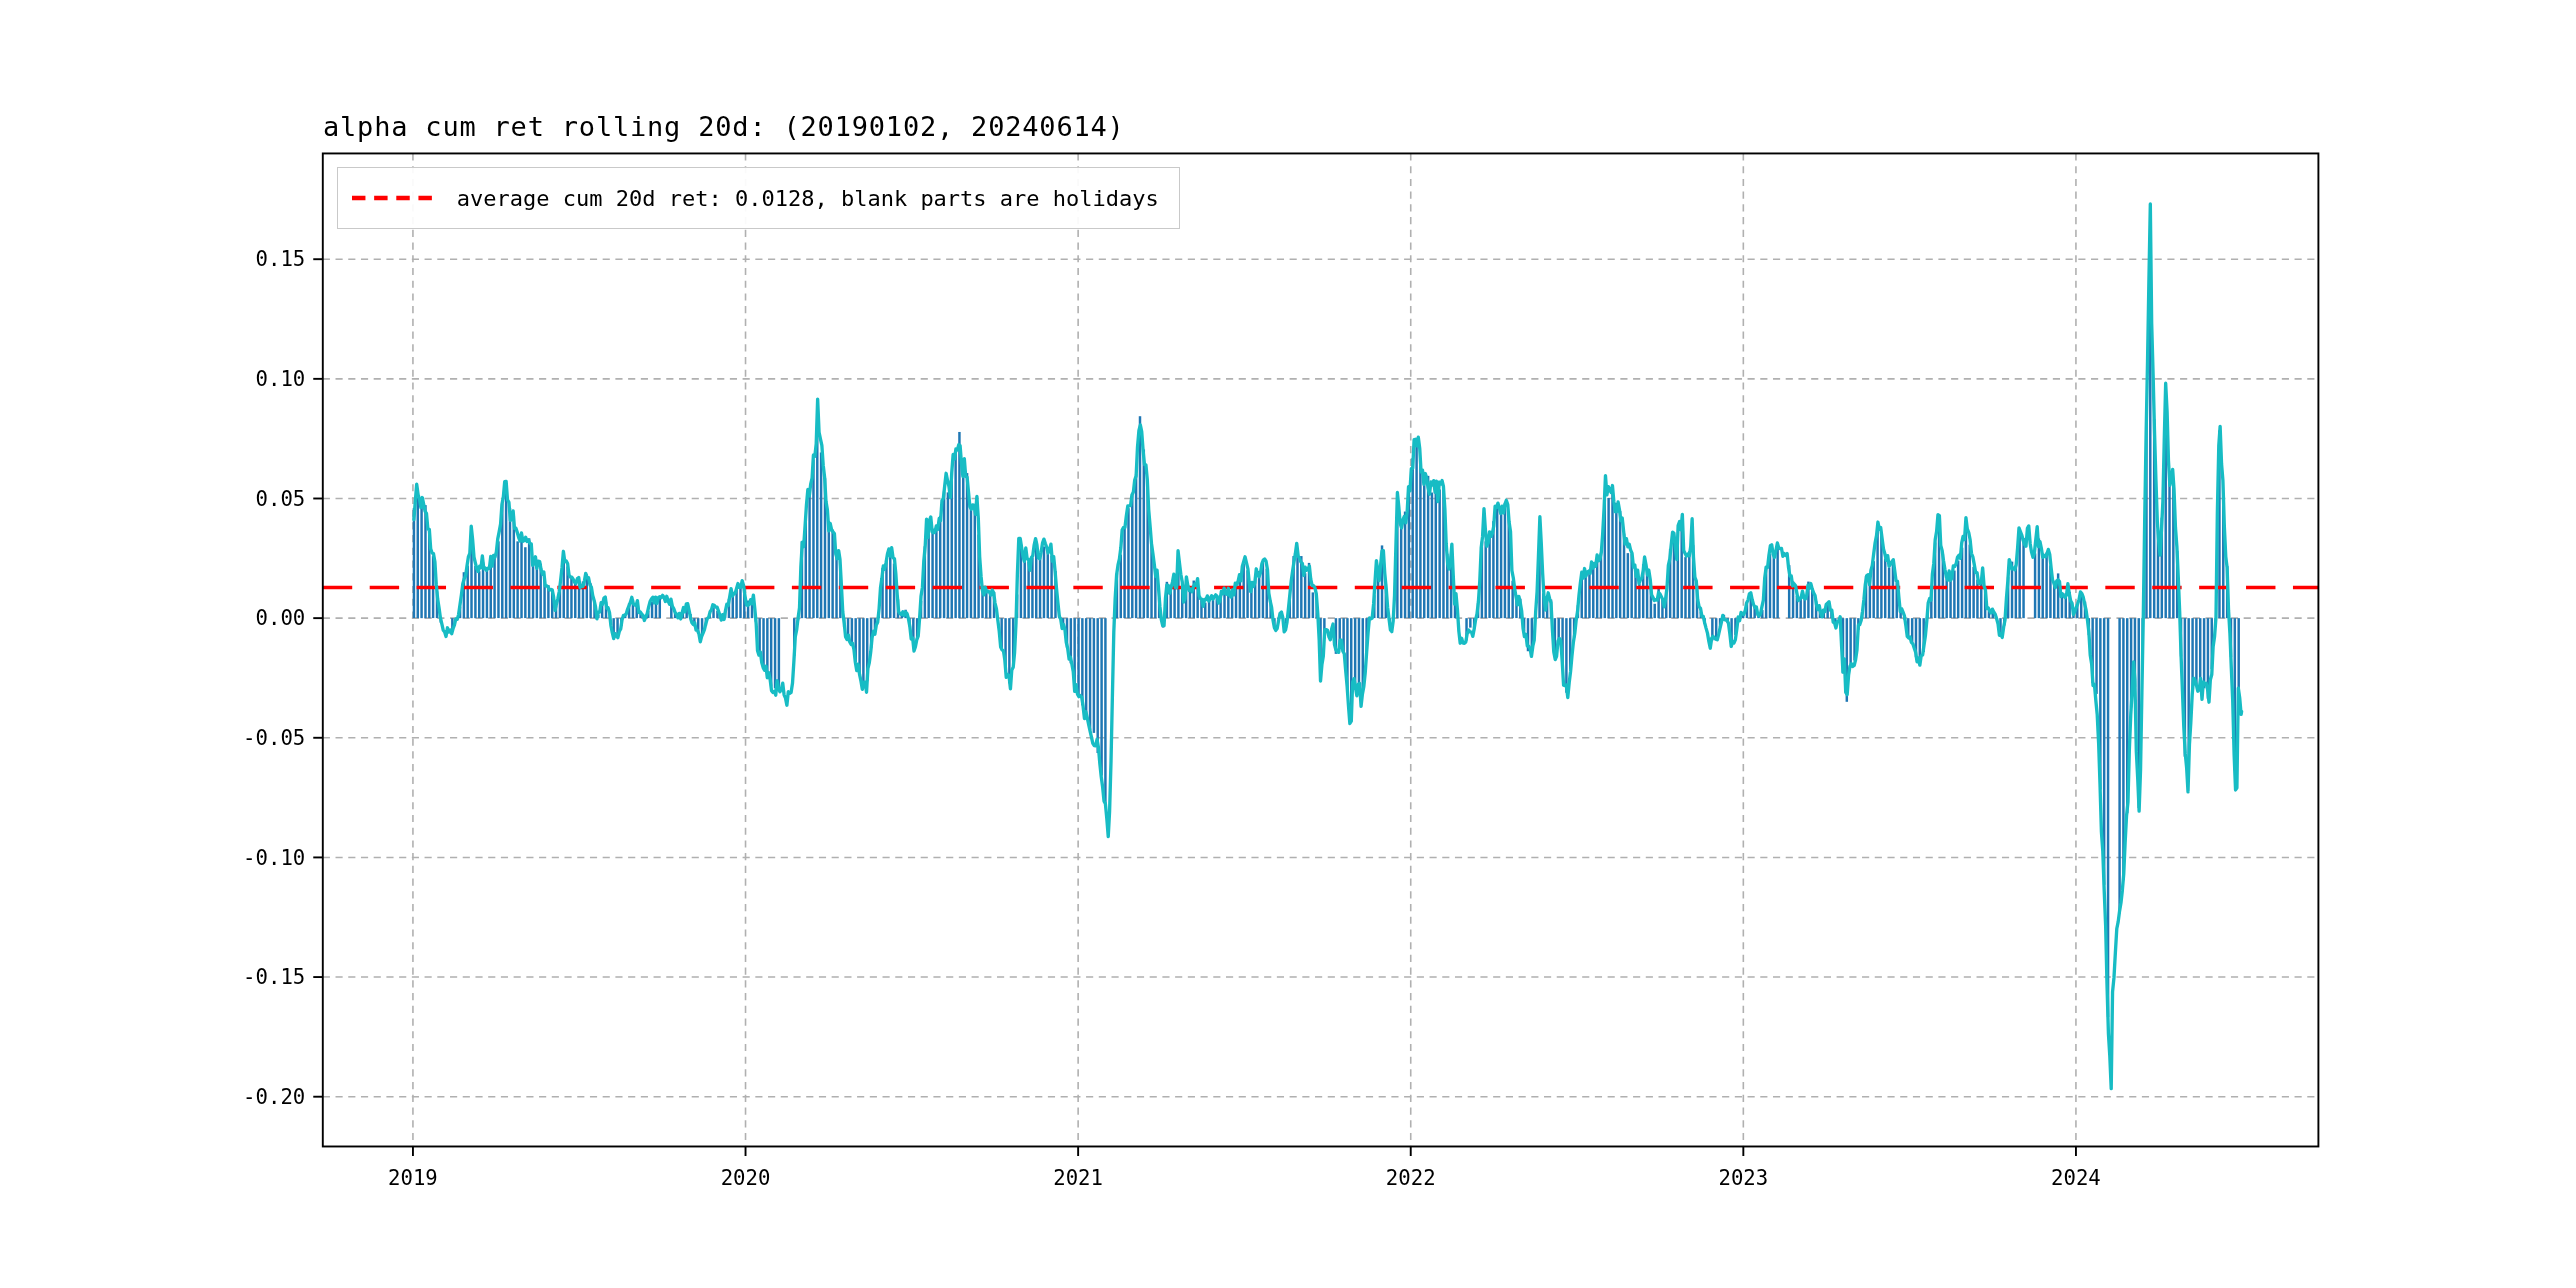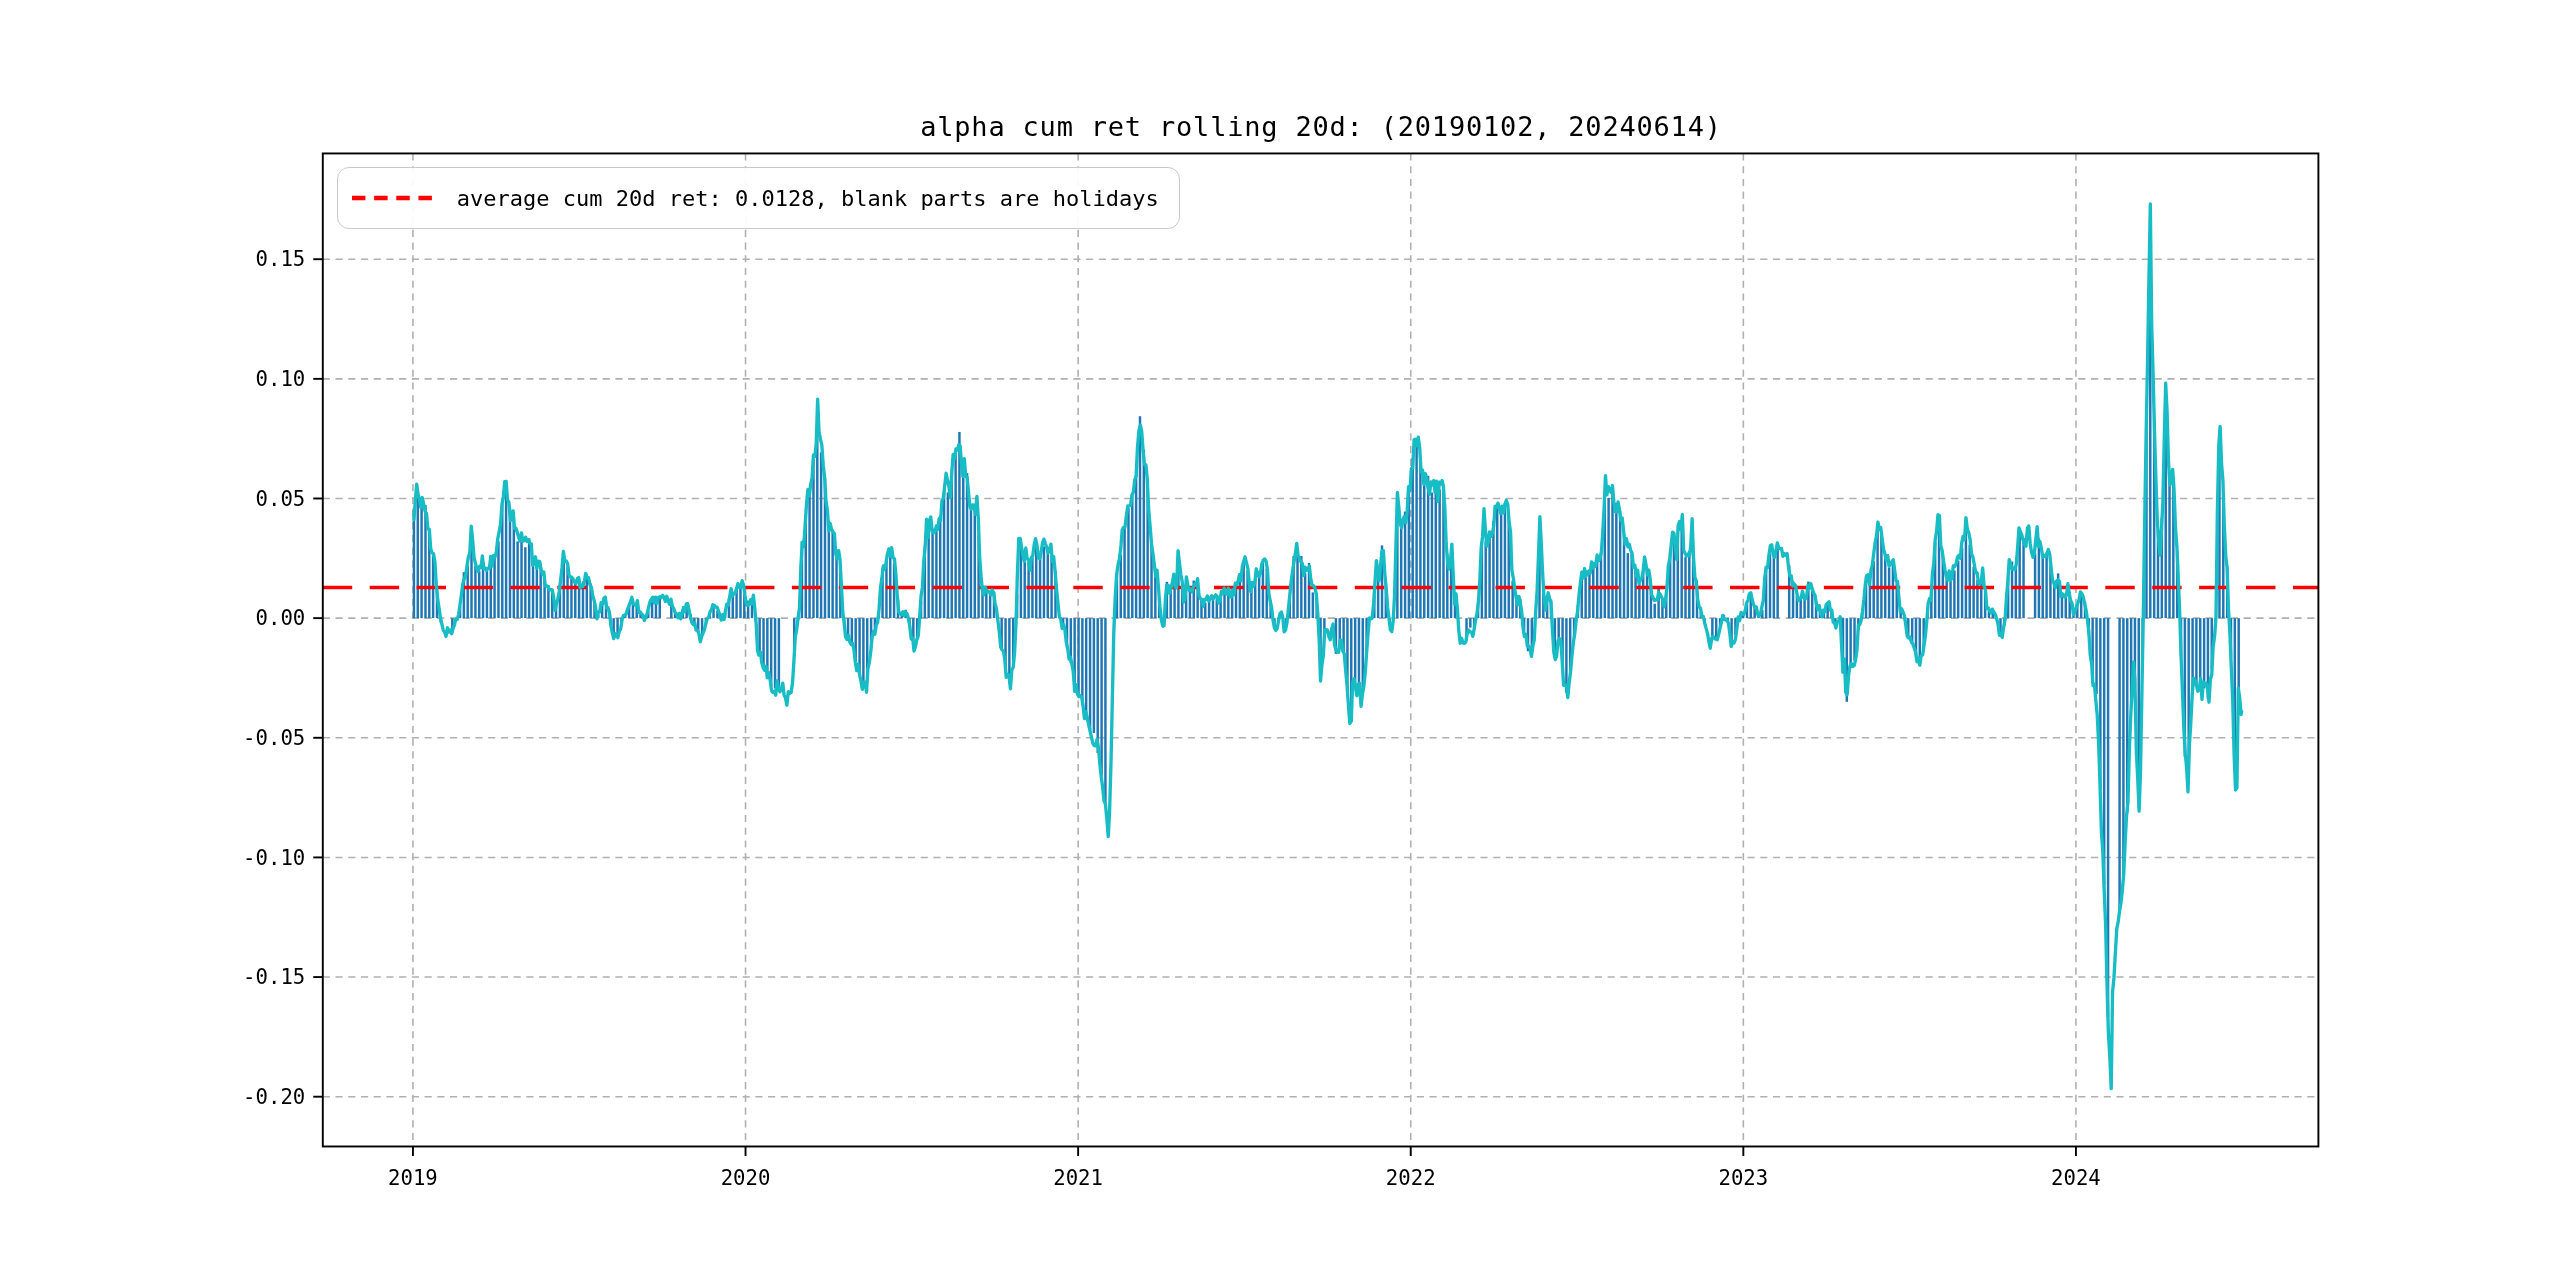--- a/index.html
+++ b/index.html
@@ -1,22 +1,22 @@
 <!DOCTYPE html>
 <html style="font-size:12.7px"><head>
 <meta charset="utf-8">
 <style>
   html,body{margin:0;padding:0;background:#ffffff;}
   body{width:2576px;height:1288px;position:relative;font-family:"DejaVu Sans Mono","Liberation Mono",monospace;}
   .stage{position:absolute;inset:0;}
   svg#plot{position:absolute;left:0;top:0;}
-  .title{position:absolute;left:323px;width:1996px;top:111px;text-align:center;
+  .title{position:absolute;left:323px;width:1996px;top:111px;
          font-size:27px;color:#000;letter-spacing:0.8px;}
   .legend{position:absolute;left:337px;top:167px;display:flex;flex-direction:column;gap:9.5px;
-          padding:12.7px 20.7px 12.7px 14.3px;border:1.6px solid #c9c9c9;border-radius:12px;
+          padding:12.7px 20.7px 12.7px 14.3px;border:1.6px solid #c9c9c9;border-radius:0;
           background:rgba(255,255,255,0.93);}
   .legend-row{display:flex;align-items:center;white-space:nowrap;height:35px;}
   .legend-swatch-wrap{width:87px;margin-right:17.5px;flex:0 0 auto;display:flex;align-items:center;}
   .legend-rect{width:87px;height:30px;}
   .legend-label{font-size:22px;color:#000;}
 </style>
 </head>
 <body>
 
 <div class="stage">

